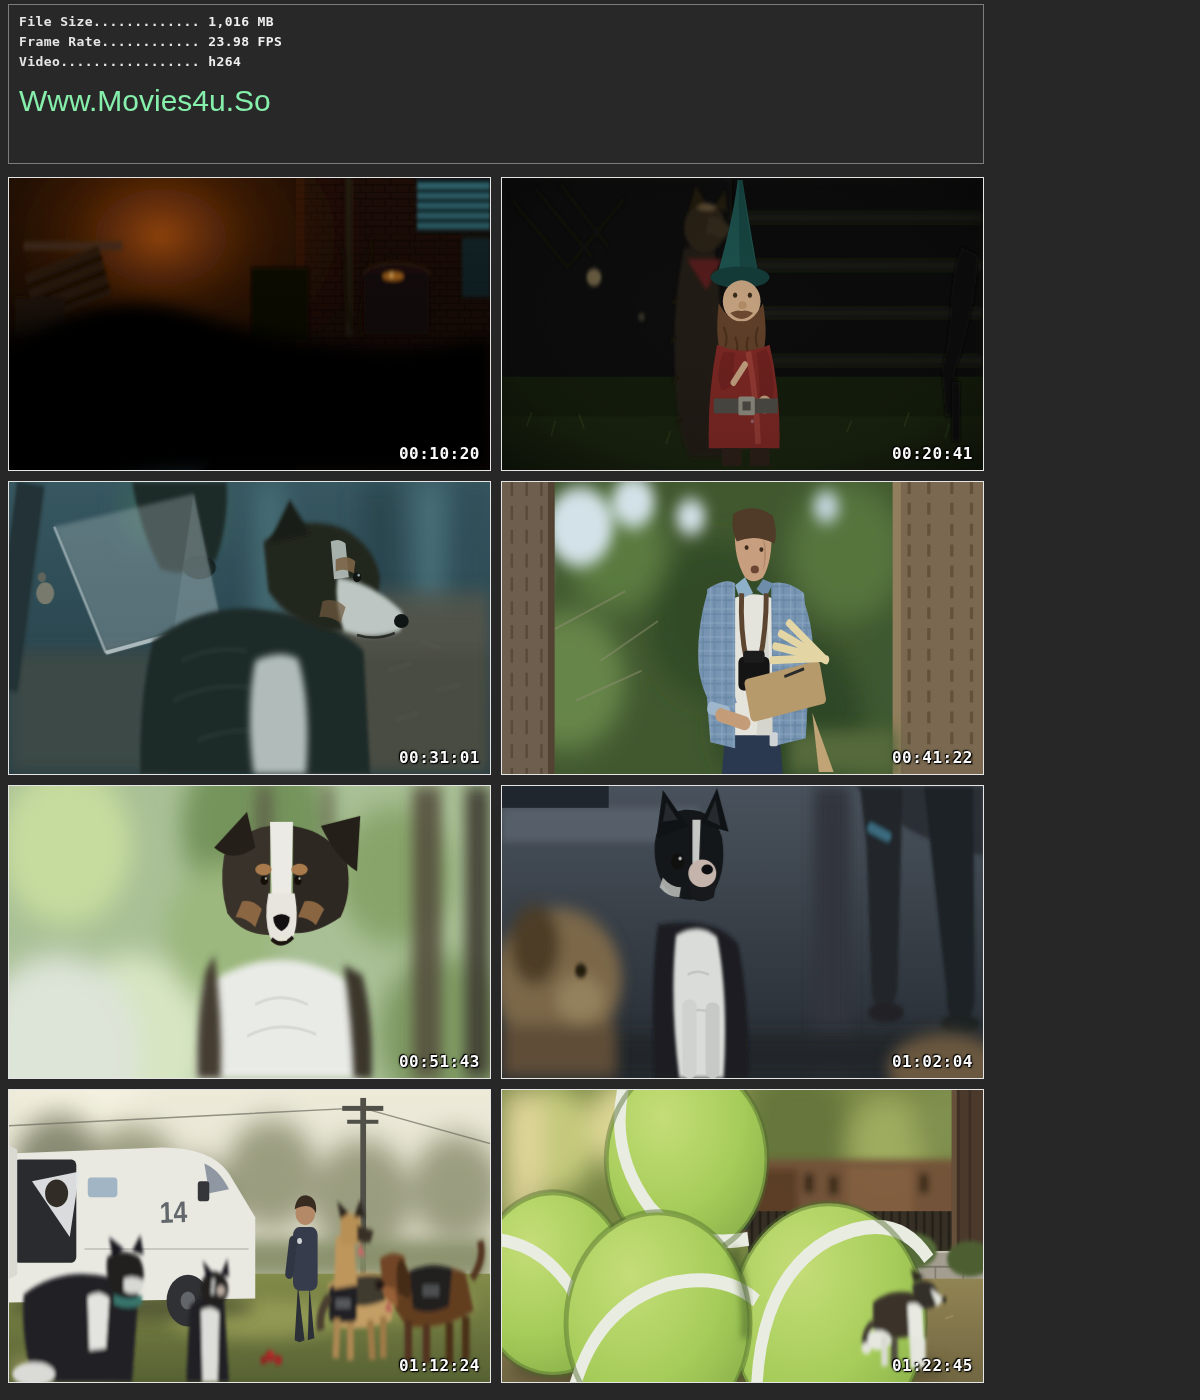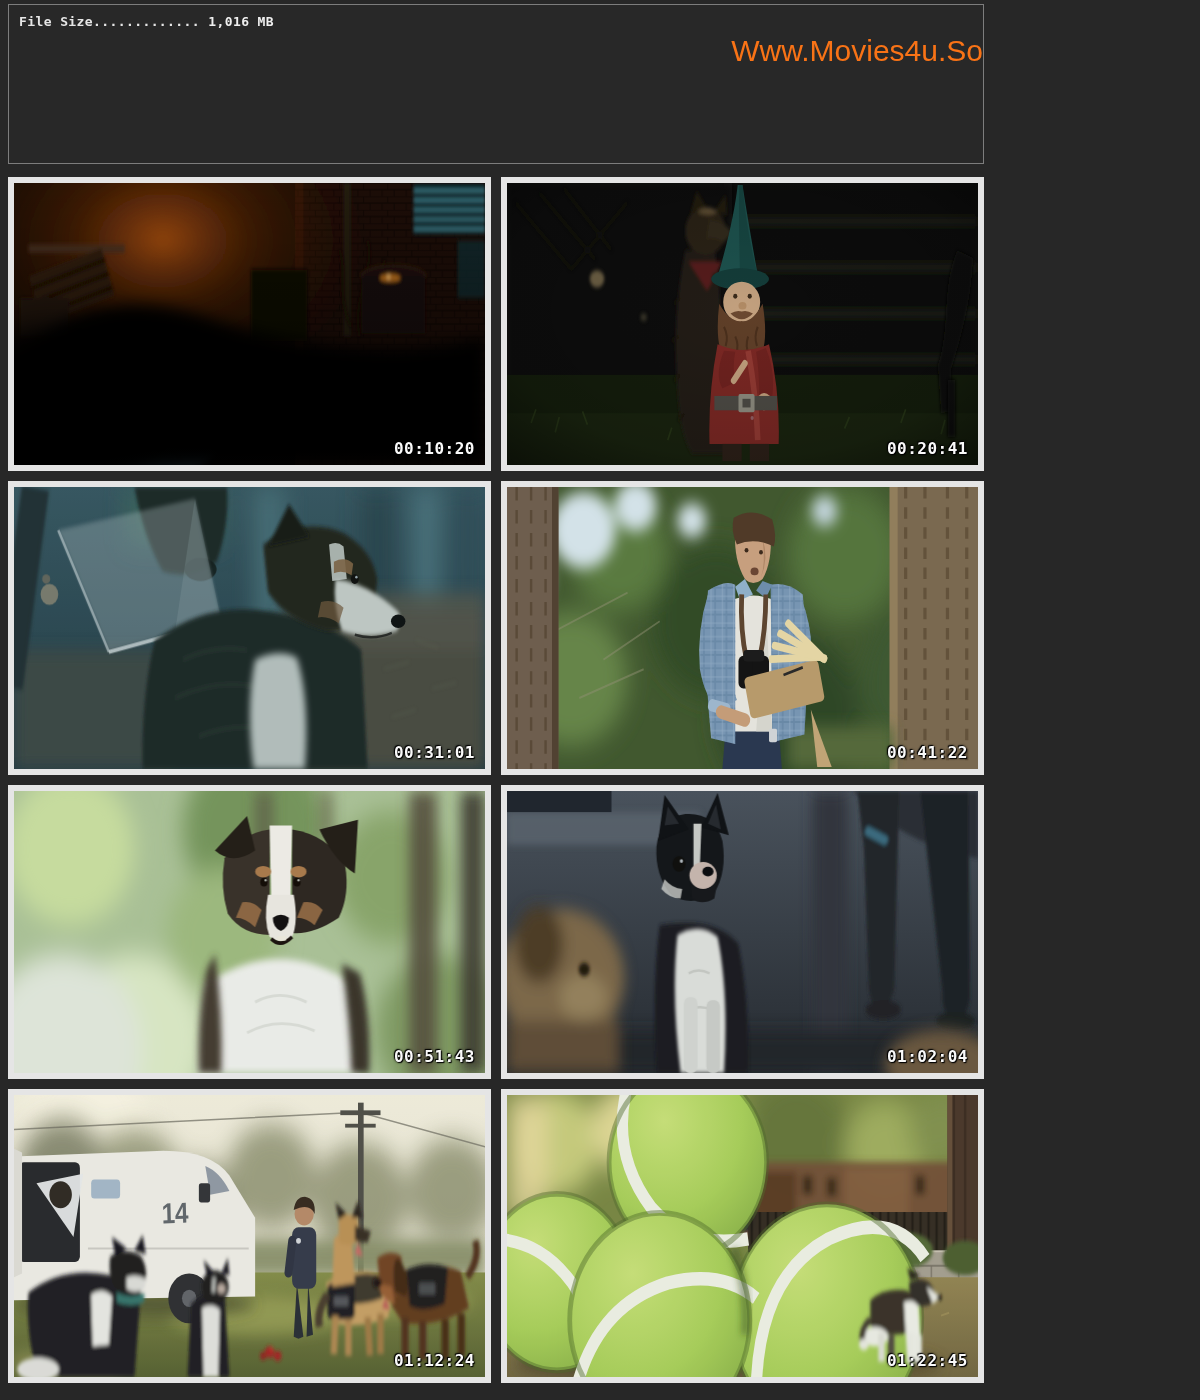--- a/index.html
+++ b/index.html
@@ -1,34 +1,36 @@
 <!DOCTYPE html>
 <html><head>
 <meta charset="utf-8">
 <style>
   html,body{margin:0;padding:0;background:#272727;width:1200px;height:1400px;overflow:hidden;}
   *{box-sizing:border-box;}
   .page{width:992px;height:1400px;padding:4px 8px 0 8px;font-family:"DejaVu Sans Mono",monospace;}
   .info-box{border:1px solid #7d7d7d;background:#282828;height:160px;padding:9px 0 0 10px;margin-bottom:13px;overflow:hidden;}
   .info-row{height:20px;line-height:20px;font:bold 13px "DejaVu Sans Mono",monospace;color:#e6e6e6;letter-spacing:.4px;white-space:pre;}
   .info-row .val{color:#efefef;}
-  .watermark{font:400 30px "Liberation Sans",sans-serif;color:#f97316;line-height:31px;margin-top:1px;text-align:right;}
+  .watermark{font:400 30px "Liberation Sans",sans-serif;color:#86efac;line-height:31px;margin-top:11px;}
   .grid{display:grid;grid-template-columns:1fr 1fr;grid-auto-rows:294px;gap:10px;}
-  .shot{position:relative;border:6px solid #e5e5e5;background:#a21caf;overflow:hidden;}
+  .shot{position:relative;border:1px solid #e5e5e5;background:#a21caf;overflow:hidden;}
   .shot svg{position:absolute;left:0;top:0;width:100%;height:100%;display:block;}
   .ts{position:absolute;right:10px;bottom:7px;font:bold 16px "DejaVu Sans Mono",monospace;color:#fafafa;letter-spacing:.5px;
       text-shadow:0 0 3px #000,1px 1px 1px #000,-1px -1px 1px #000;}
 </style>
 </head>
 <body>
 
 <div class="page">
 
   <div class="info-box">
     <div class="info-row"><span>File Size.............</span> <span class="val">1,016 MB</span></div>
+    <div class="info-row"><span>Frame Rate............</span> <span class="val">23.98 FPS</span></div>
+    <div class="info-row"><span>Video.................</span> <span class="val">h264</span></div>
     <div class="watermark">Www.Movies4u.So</div>
   </div>
 
   <svg width="0" height="0" style="position:absolute">
     <defs>
       <filter id="b2" x="-60%" y="-60%" width="220%" height="220%">
           <feGaussianBlur stdDeviation="2"></feGaussianBlur>
         </filter>
       <filter id="b4" x="-60%" y="-60%" width="220%" height="220%">
           <feGaussianBlur stdDeviation="4"></feGaussianBlur>

